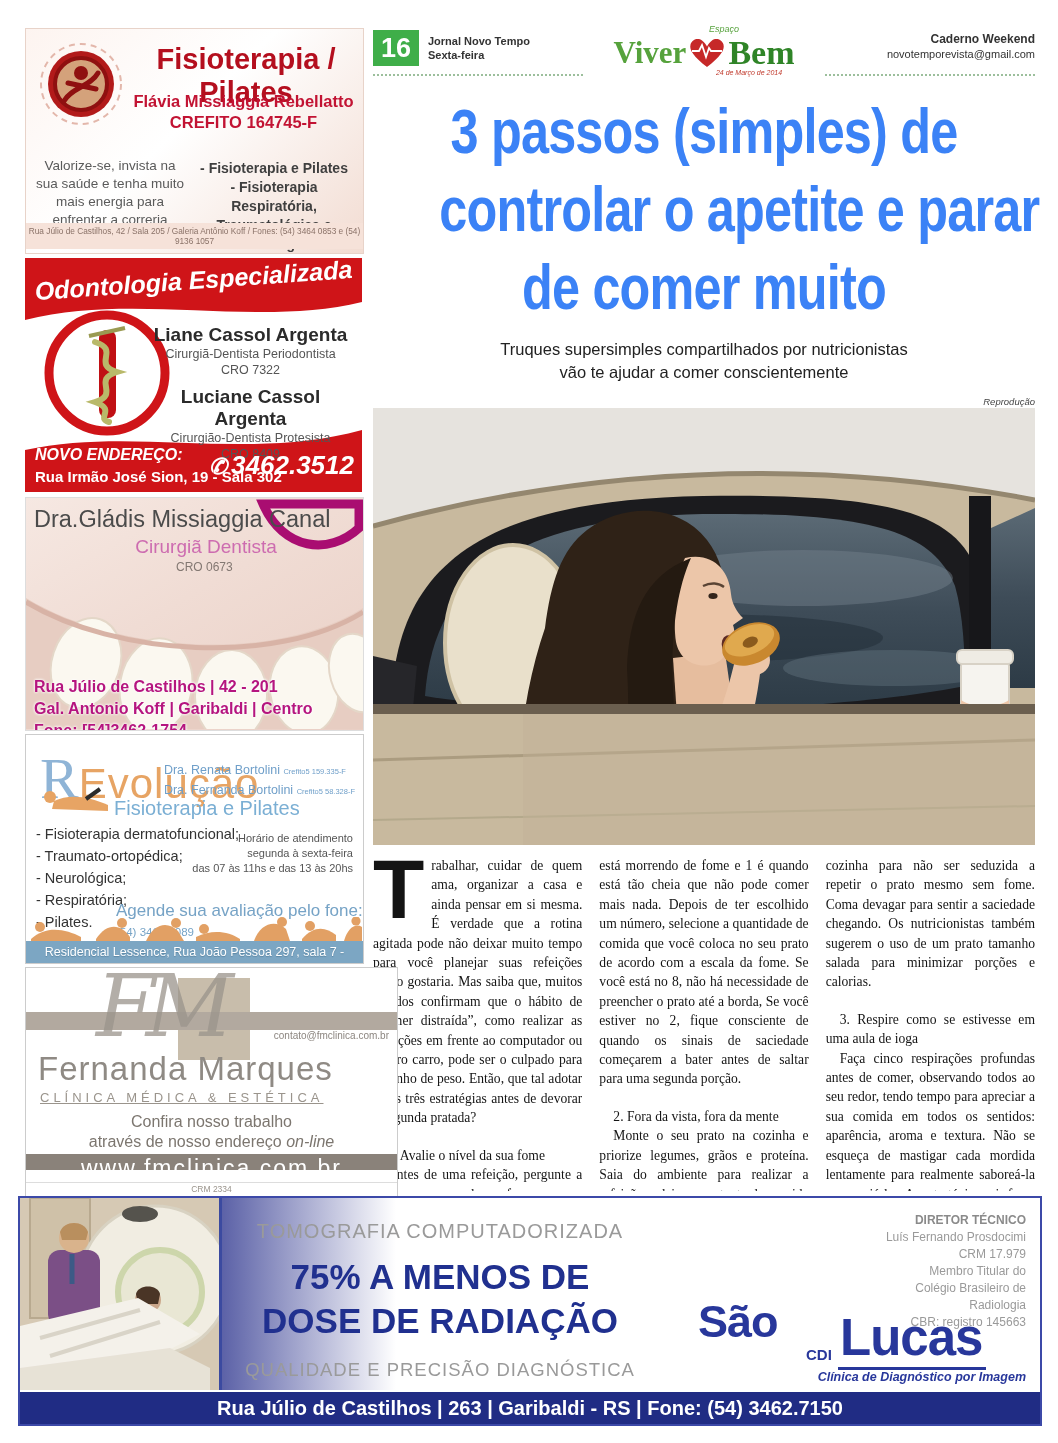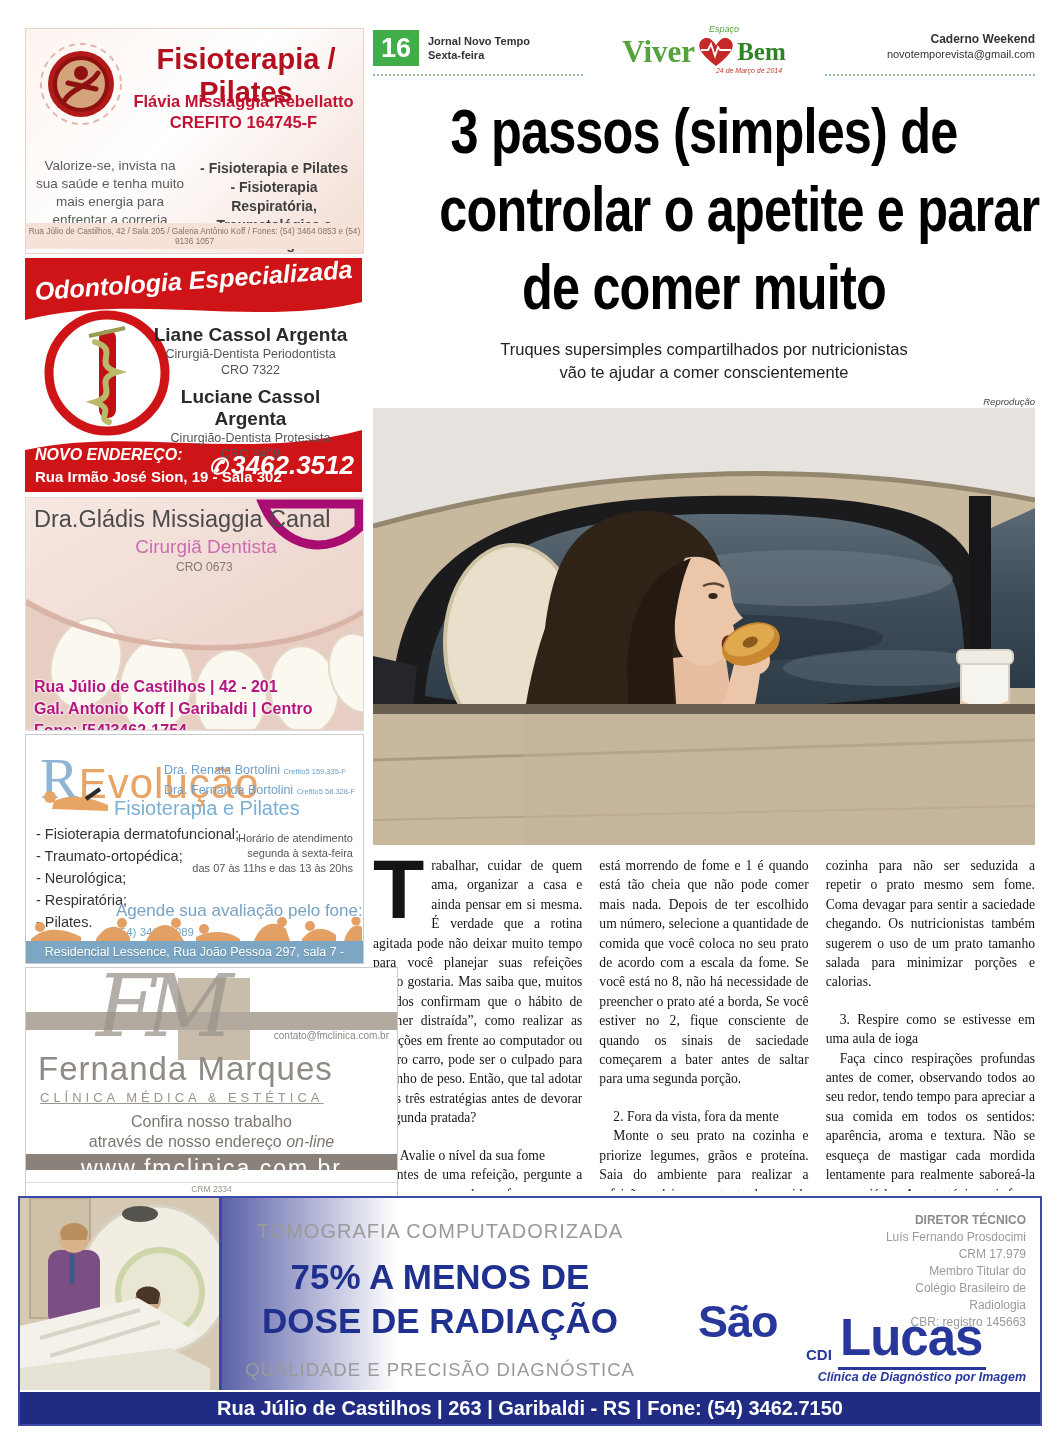--- a/index.html
+++ b/index.html
@@ -11,27 +11,27 @@
   .hdr{left:373px;top:28px;width:662px;height:52px;}
   .pgnum{left:0;top:2px;width:46px;height:36px;background:#3fae49;color:#fff;
          font-size:27px;font-weight:bold;text-align:center;line-height:36px;}
   .hdr-paper{left:55px;top:6px;font-size:11px;font-weight:bold;color:#333;line-height:14px;}
   .hdr-dots-l{left:0;top:46px;width:210px;border-bottom:2px dotted #9cbf9c;}
   .hdr-dots-r{right:0;top:46px;width:210px;border-bottom:2px dotted #9cbf9c;}
   .vb{left:231px;top:-4px;width:200px;text-align:center;}
   .vb-espaco{font-size:9px;color:#56a23c;font-style:italic;display:block;margin-left:40px;}
   .vb-row{display:flex;align-items:center;justify-content:center;gap:2px;}
   .vb-viver{font-family:"Liberation Serif",serif;font-size:31px;font-weight:bold;color:#56a23c;}
-  .vb-bem{font-family:"Liberation Serif",serif;font-size:25px;font-weight:bold;color:#2f8427;}
+  .vb-bem{font-family:"Liberation Serif",serif;font-size:34px;font-weight:bold;color:#2f8427;}
   .vb-date{display:block;font-size:7px;color:#c0392b;margin-left:90px;margin-top:-3px;font-style:italic;}
   .hdr-right{right:0;top:4px;text-align:right;font-size:11px;color:#333;line-height:15px;}
   .hdr-right .b1{font-weight:bold;font-size:12px;}
 
   
-  .headline{left:373px;top:92px;width:662px;text-align:center;color:#000000;}
+  .headline{left:373px;top:92px;width:662px;text-align:center;color:#3b82f6;}
   .hl-line{display:block;font-size:63px;font-weight:bold;letter-spacing:-1px;line-height:78px;
            white-space:nowrap;transform:scaleX(.8);transform-origin:50% 50%;}
   .subhead{left:373px;top:338px;width:662px;text-align:center;font-size:16.5px;color:#222;line-height:23px;}
   .credit{left:373px;top:396px;width:662px;text-align:right;font-size:9.5px;font-style:italic;color:#444;}
 
   
   .photo{left:373px;top:408px;width:662px;height:437px;background:#cfc4ae;}
 
   
   .article{left:373px;top:856px;width:662px;height:335px;display:flex;gap:17px;}

